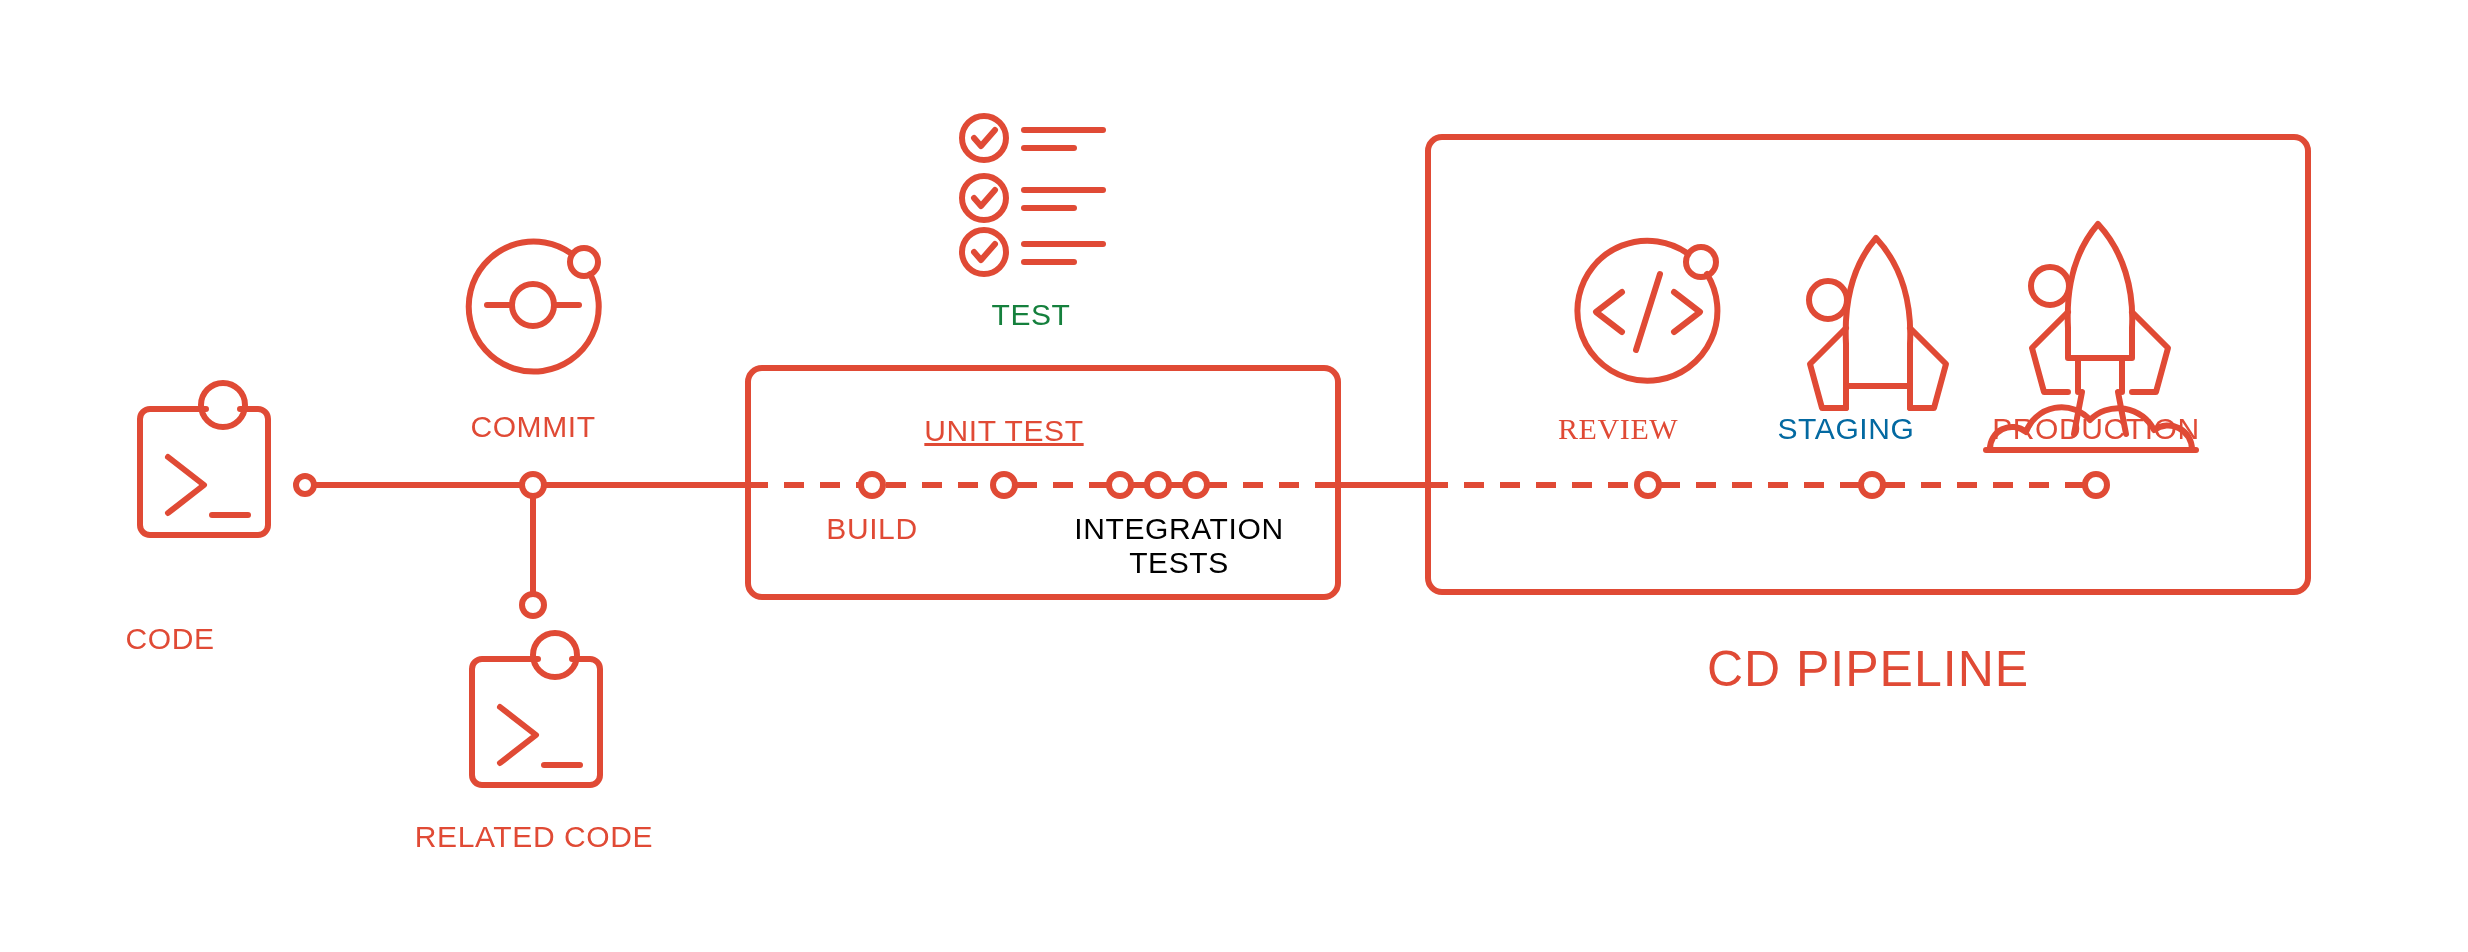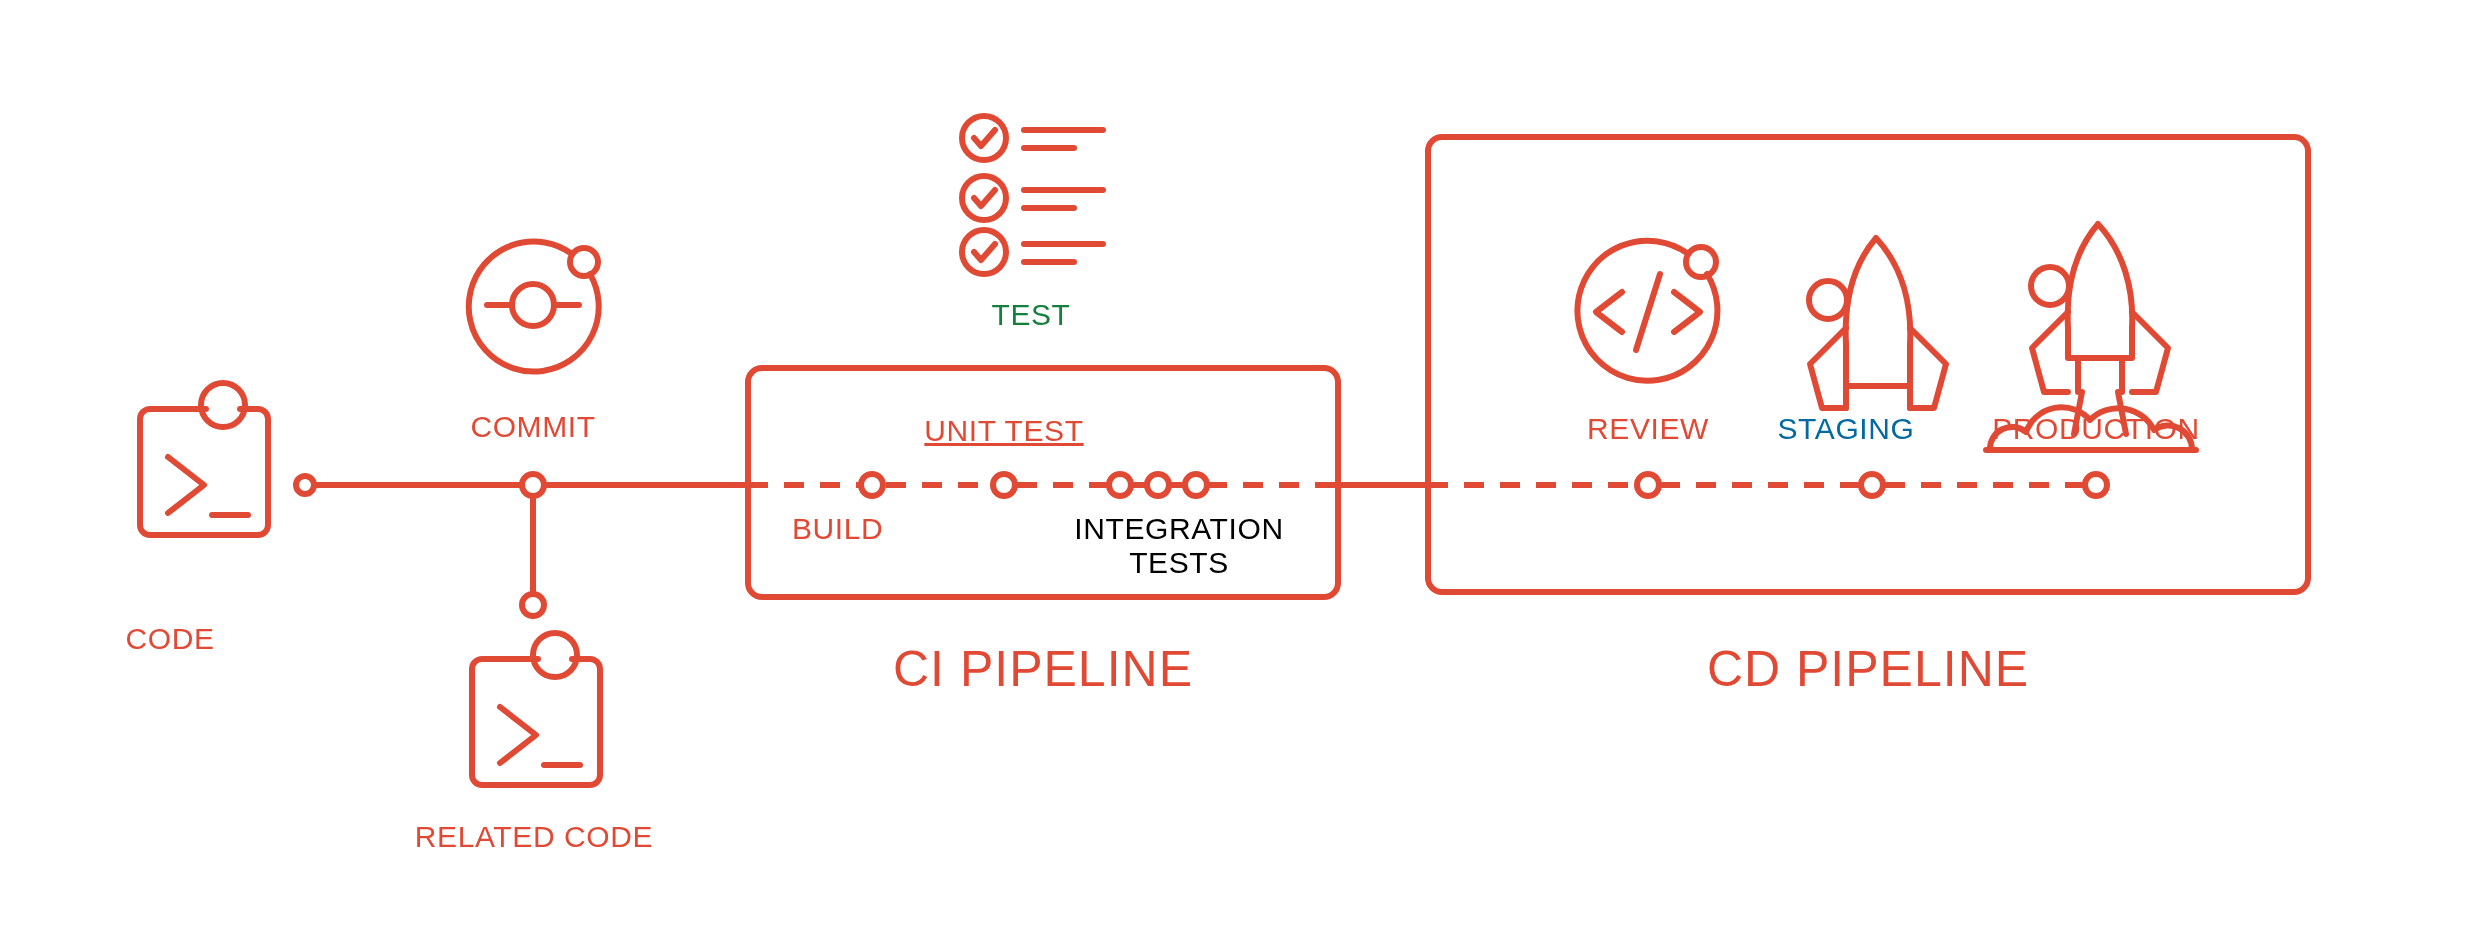--- a/index.html
+++ b/index.html
@@ -203,29 +203,28 @@
     <div class="stage-label" style="position:absolute; left:102px; top:578px; width:136px; text-align:center; color:#E04A35;margin-top:44px;">CODE</div>
 
     <div class="stage-label" style="position:absolute; left:433px; top:410px; width:200px; text-align:center; color:#E04A35;">COMMIT</div>
 
     <div class="stage-label" style="position:absolute; left:384px; top:820px; width:300px; text-align:center; color:#E04A35;">RELATED CODE</div>
 
     <div class="stage-label" style="position:absolute; left:941px; top:298px; width:180px; text-align:center; color:#15803d;">TEST</div>
 
     <div class="stage-label" style="position:absolute; left:904px; top:414px; width:200px; text-align:center; color:#E04A35;text-decoration:underline;">UNIT TEST</div>
 
-    <div class="stage-label" style="position:absolute; left:792px; top:512px; width:160px; color:#E04A35;">BUILD</div>
+    <div class="stage-label" style="position:absolute; left:792px; top:512px; width:160px; text-align:center; color:#E04A35;">BUILD</div>
 
     <div class="stage-label" style="position:absolute; left:1029px; top:512px; width:300px; text-align:center; color:#000000;">INTEGRATION TESTS</div>
 
-    <div class="stage-label" style="position:absolute; left:1558px; top:412px; width:180px; text-align:center; color:#E04A35;">REVIEW</div>
+    <div class="stage-label" style="position:absolute; left:1558px; top:412px; width:180px; color:#E04A35;font-family:Liberation Serif, serif;">REVIEW</div>
 
     <div class="stage-label" style="position:absolute; left:1756px; top:412px; width:180px; text-align:center; color:#0369a1;">STAGING</div>
 
     <div class="stage-label" style="position:absolute; left:1986px; top:412px; width:220px; text-align:center; color:#E04A35;">PRODUCTION</div>
 
-    <div class="pipeline-title" style="position:absolute; left:748px; top:640px; width:590px; text-align:center; color:#E04A35;">CI PIPELINE</div>
 
     <div class="pipeline-title" style="position:absolute; left:1428px; top:640px; width:880px; text-align:center; color:#E04A35;">CD PIPELINE</div>
 
   </div>
 
 </div>
 
 </body></html>

